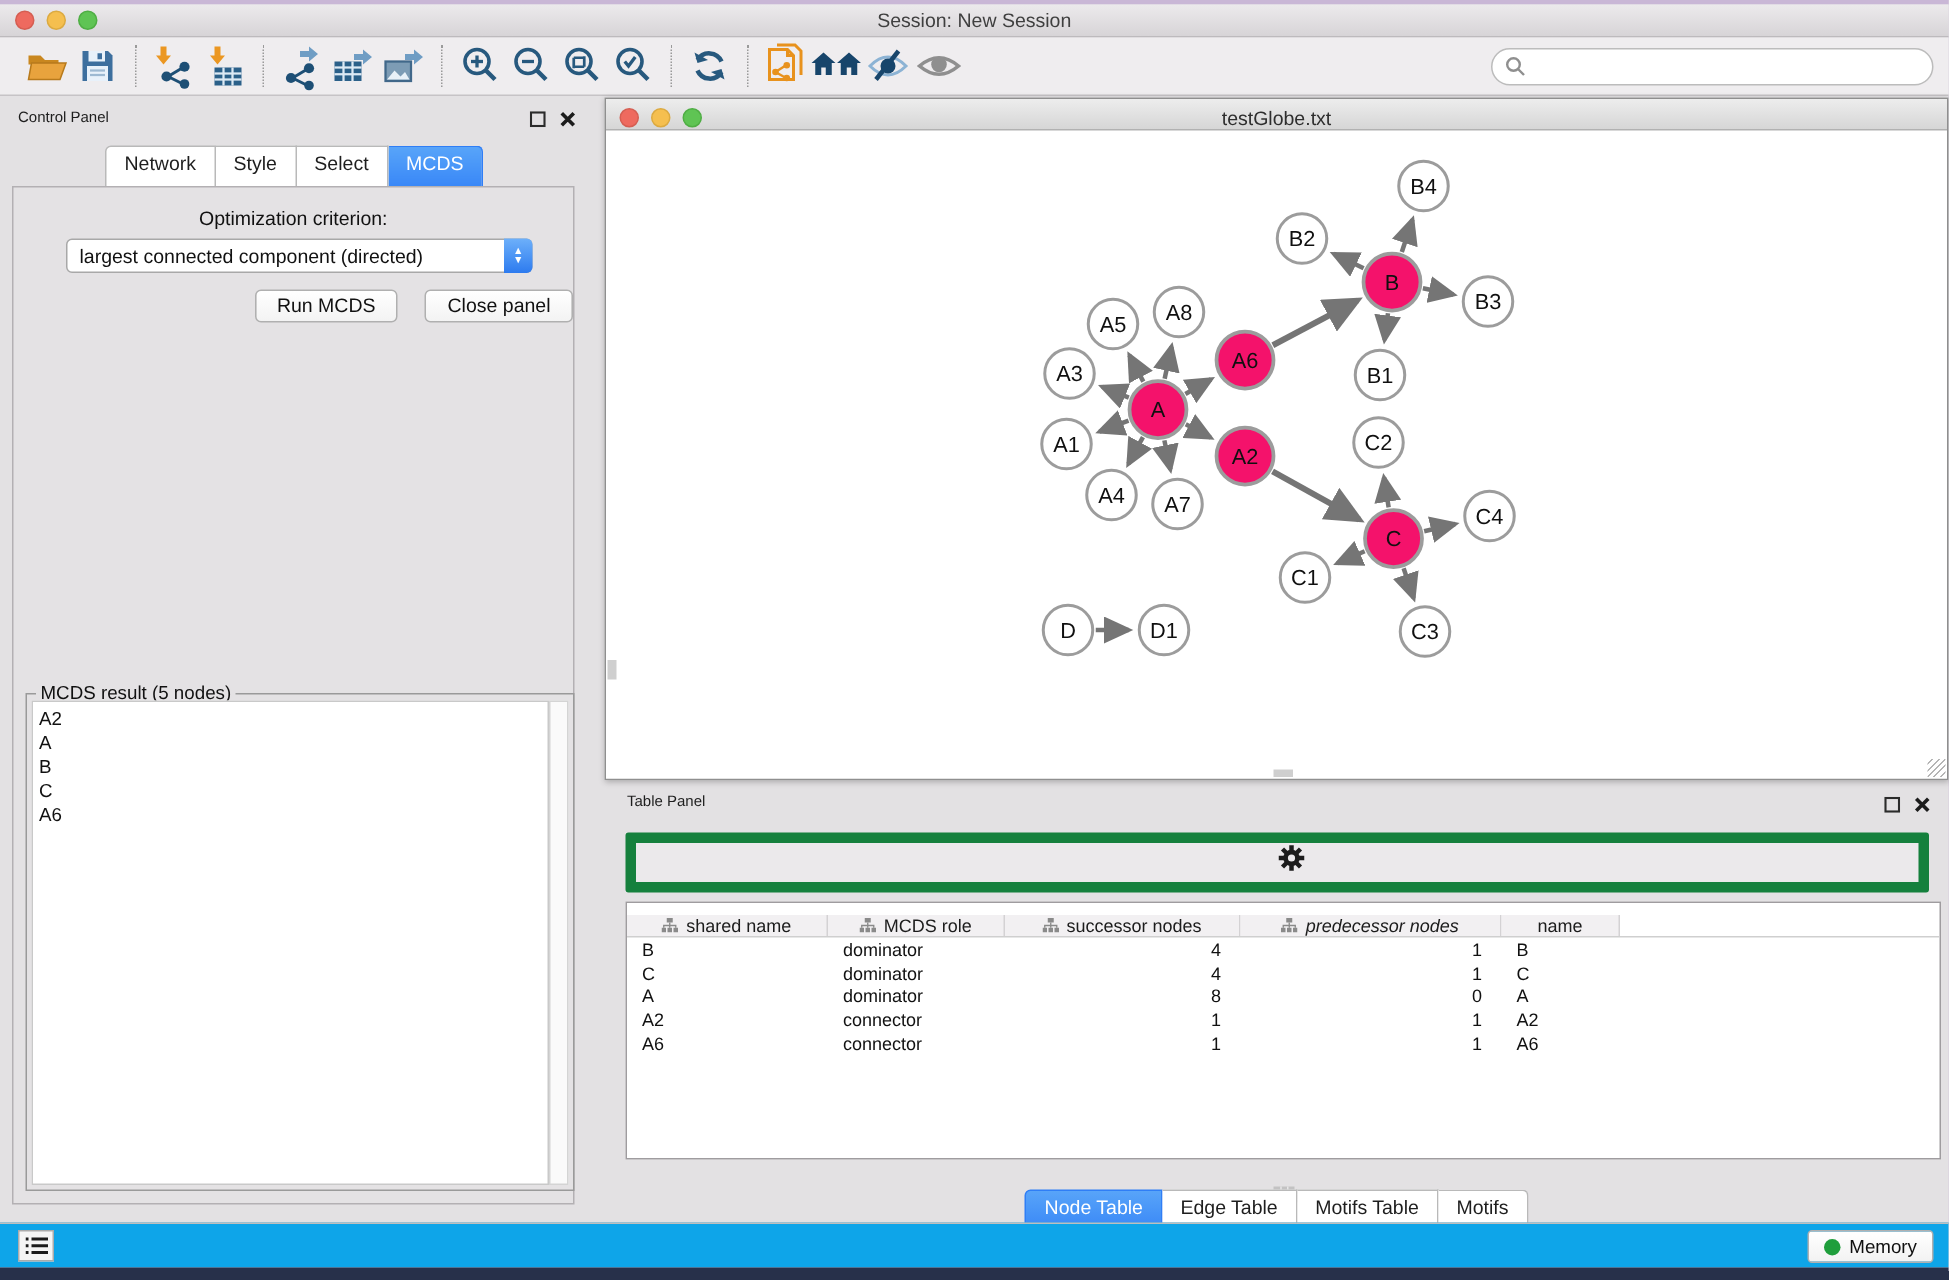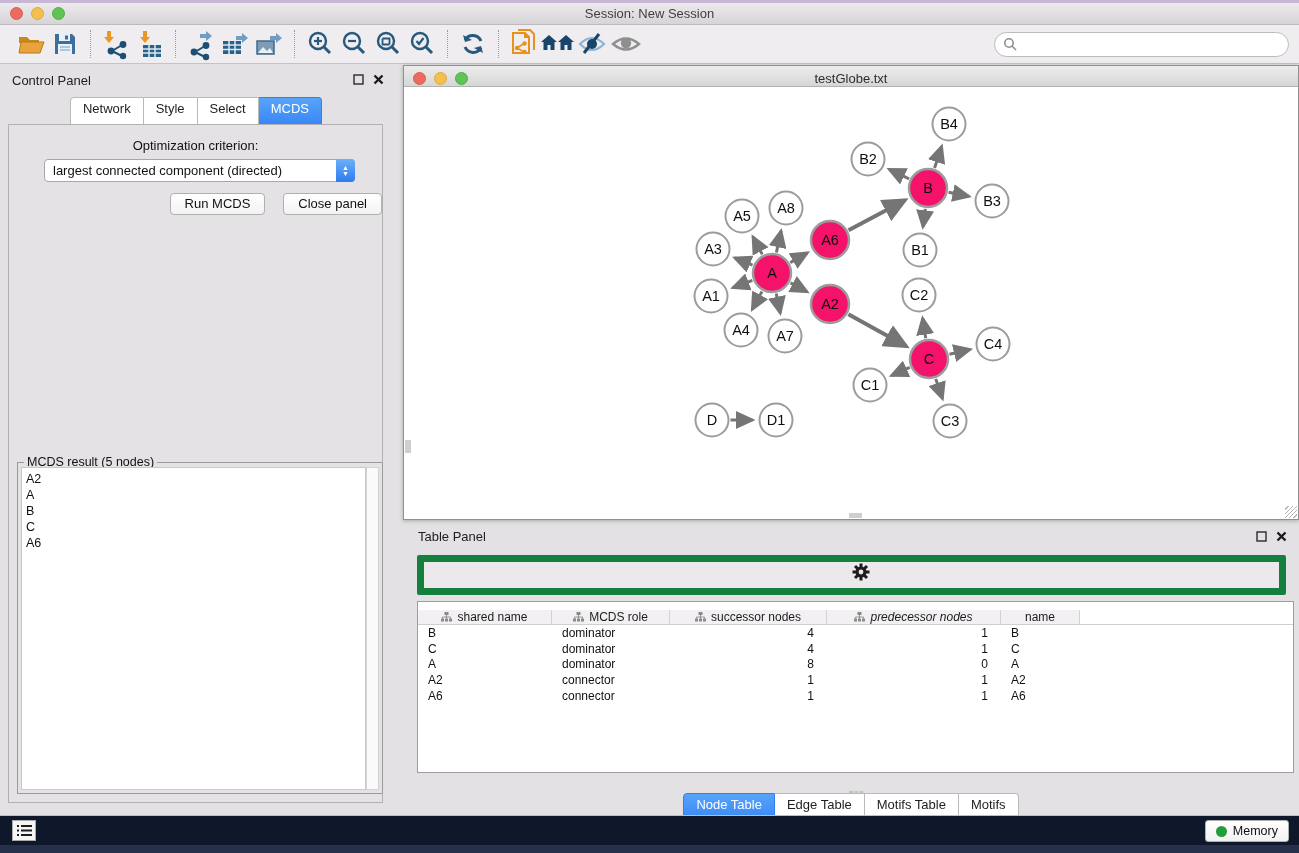--- a/index.html
+++ b/index.html
@@ -27,21 +27,21 @@
   .toolbar { position:absolute; left:0; top:22px; width:100%; height:39px; background:#efedef;
     border-bottom:1px solid #c6c3c6; display:flex; align-items:center; padding-left:14px; }
   .tb-icon { width:34px; height:30px; display:flex; align-items:center; justify-content:center; cursor:pointer; flex:none; }
   .tb-sep { width:1px; height:28px; border-left:1px dotted #9a9a9a; margin:0 8px; flex:none; }
   .search-wrap { position:absolute; right:10px; top:7px; width:295px; height:25px; background:#fff;
     border:1px solid #bcbcbc; border-radius:13px; display:flex; align-items:center; padding-left:8px; }
   .search-wrap input { border:none; outline:none; flex:1; font-size:13px; background:transparent; padding-left:4px; }
 
   
   #control-panel { position:absolute; left:0; top:62px; width:392px; height:750px; }
-  .panel-title { position:absolute; left:12px; top:8px; font-size:13px; color:#1e1e1e; }
+  .panel-title { position:absolute; left:12px; top:8px; font-size:10px; color:#1e1e1e; }
   .panel-btns { position:absolute; right:8px; top:9px; display:flex; gap:9px; align-items:center; }
   .cp-tabs { position:absolute; left:0; top:32px; width:100%; display:flex; justify-content:center; }
   .seg-tab { font-size:13px; padding:3px 12px 16px; background:#fff; border:1px solid #b9b9b9; border-left:none;
     color:#1e1e1e; cursor:pointer; }
   .seg-tab:first-child { border-left:1px solid #b9b9b9; border-radius:4px 0 0 4px; }
   .seg-tab:last-child { border-radius:0 4px 4px 0; }
   .seg-tab.selected { background:linear-gradient(#58a4f9,#2f7ef6); border-color:#2f7ef6; color:#fff; }
   .cp-body { position:absolute; left:8px; top:59px; width:375px; height:679px;
     background:#e4e2e4; border:1px solid #b3b0b3; }
   .opt-label { position:absolute; left:0; width:100%; top:13px; text-align:center; font-size:13px; color:#111; }
@@ -83,21 +83,21 @@
   .tp-header { display:flex; height:23px; border-bottom:1px solid #cfcfcf;align-items:flex-end; }
   .th-cell { display:flex; align-items:center; justify-content:center; gap:5px; background:#f2f0f2;
     border-right:1px solid #d4d2d4; font-size:12px; color:#1c1c1c; flex:none; }
   .tr-row { display:flex; height:15.8px; align-items:center; }
   .td-cell { font-size:12px; color:#111; flex:none; white-space:nowrap; overflow:hidden; }
   .td-cell.left { padding-left:10px; text-align:left; }
   .td-cell.right { padding-right:13px; text-align:right; }
   .tp-tabs { position:absolute; left:0; top:272px; width:100%; display:flex; justify-content:center; }
 
   
-  #status-bar { position:absolute; left:0; top:812px; width:100%; height:30px; background:#0f172a; border-top:1px solid #bebebe; }
+  #status-bar { position:absolute; left:0; top:812px; width:100%; height:30px; background:#0ea5e9; border-top:1px solid #bebebe; }
   .list-btn { position:absolute; left:12px; top:4px; width:24px; height:21px; background:#f5f5f5;
     border:1px solid #ababab; display:flex; align-items:center; justify-content:center; cursor:pointer; }
   .memory-btn { position:absolute; right:10px; top:4px; height:22px; background:linear-gradient(#ffffff,#f2f2f2);
     border:1px solid #b0b0b0; border-radius:3px; display:flex; align-items:center; gap:6px; padding:0 10px; cursor:pointer; }
   .memory-dot { width:11px; height:11px; border-radius:50%; background:#1f9e3c; }
   .memory-btn span { font-size:12.5px; color:#111; }
 
   svg { display:block; }
   .icon-svg { overflow:visible; }
 </style>

